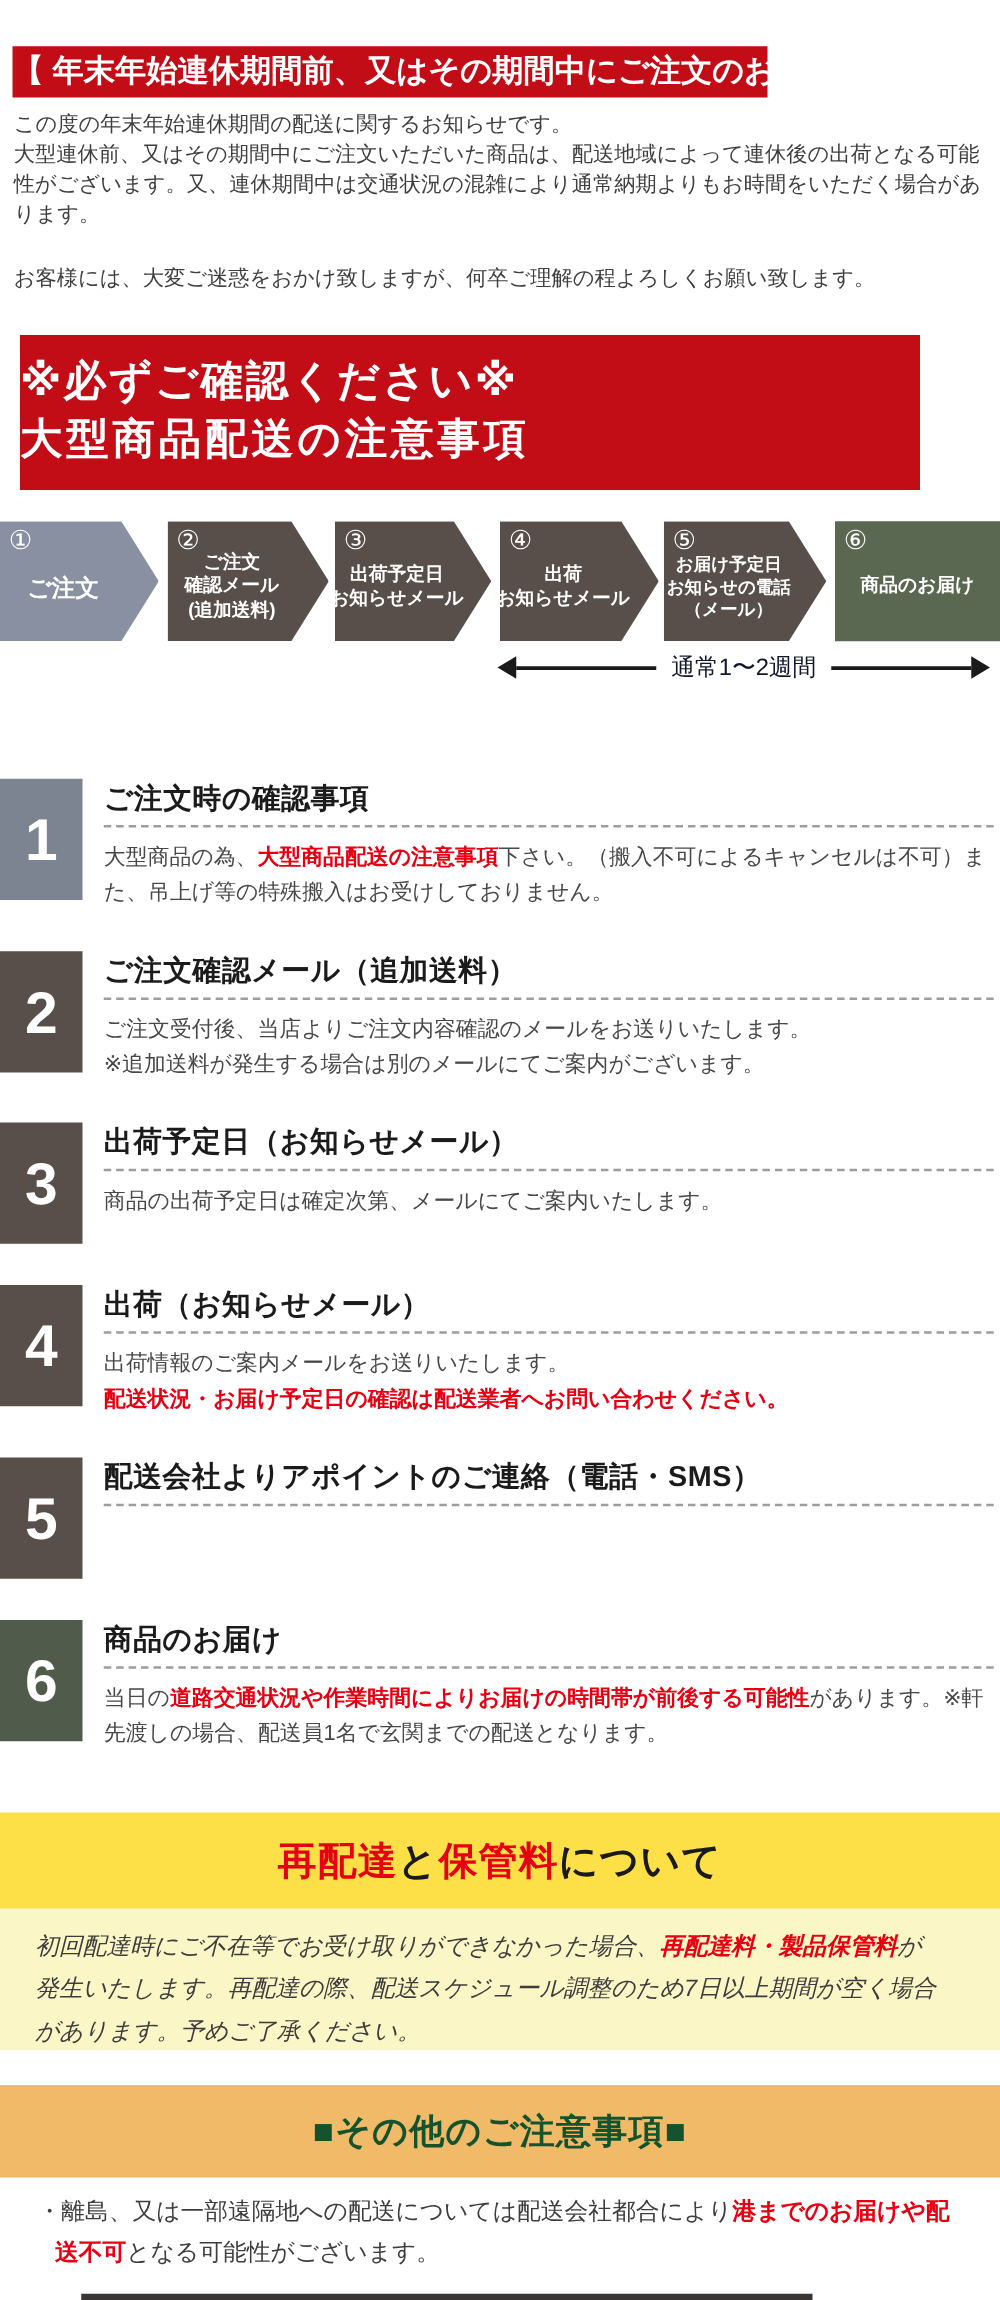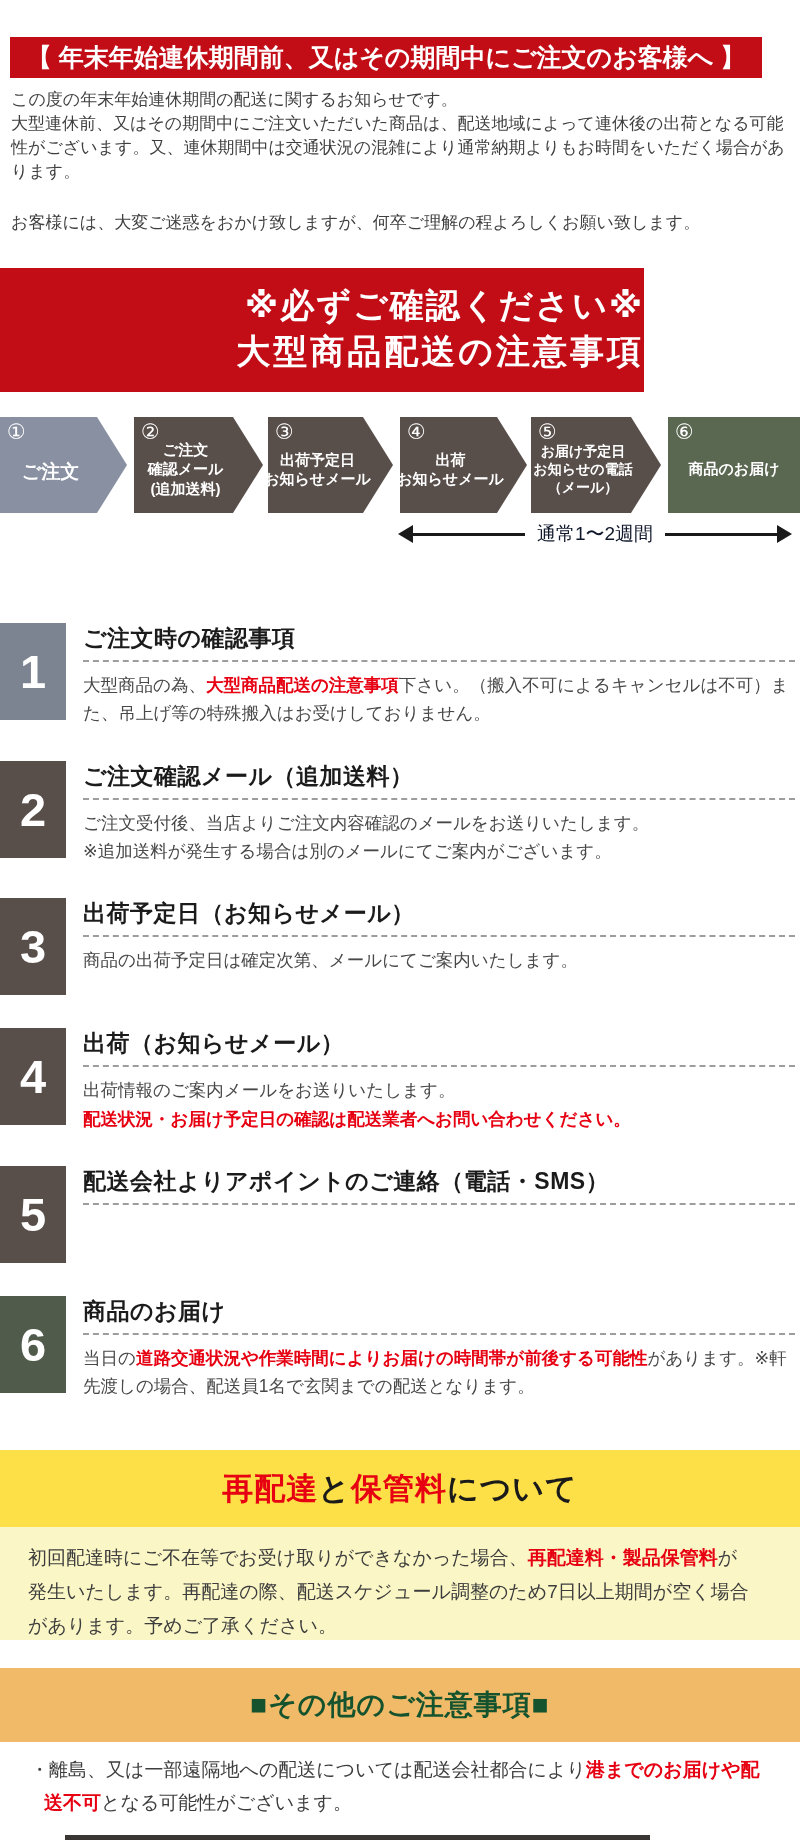--- a/index.html
+++ b/index.html
@@ -4,34 +4,34 @@
 <style>
   html,body{margin:0;padding:0;}
   body{
     width:800px;height:1840px;position:relative;overflow:hidden;
     background:#ffffff;
     font-family:"Liberation Sans","DejaVu Sans",sans-serif;
     -webkit-font-smoothing:antialiased;
   }
   
   .header-banner{
-    position:absolute;top:37px;left:10px;width:752px;height:41px;
+    position:absolute;top:37px;left:10px;width:604px;height:41px;
     background:#c20d17;color:#ffffff;
     font-size:25px;font-weight:bold;line-height:41px;text-align:center;
     letter-spacing:0px;white-space:nowrap;
   }
   
   .intro{position:absolute;top:88px;left:11px;width:778px;color:#3f3f3f;
     font-size:17px;line-height:24px;}
   .intro p{margin:0;}
   .intro .p-last{margin-top:27px;}
   
   .notice-banner{
-    position:absolute;top:268px;left:0;width:644px;height:124px;
-    background:#c20d17;color:#ffffff;text-align:right;
+    position:absolute;top:268px;left:16px;width:720px;height:124px;
+    background:#c20d17;color:#ffffff;text-align:left;
   }
   .notice-banner .l1{margin-top:14px;font-size:34px;font-weight:bold;letter-spacing:2px;line-height:46px;}
   .notice-banner .l2{font-size:34px;font-weight:bold;letter-spacing:3px;line-height:46px;}
   
   .flow{position:absolute;top:417px;left:0;width:800px;height:130px;}
   .step{position:absolute;top:0;height:96px;color:#fff;}
   .step .arrowshape{position:absolute;inset:0;
     clip-path:polygon(0 0,calc(100% - 30px) 0,100% 50%,calc(100% - 30px) 100%,0 100%);}
   .step .circnum{position:absolute;top:3px;left:7px;font-size:21px;color:#fff;z-index:2;}
   .step .lbl{position:absolute;inset:0;display:flex;flex-direction:column;
@@ -65,21 +65,21 @@
     padding-bottom:6px;border-bottom:2px dashed #9d9d9d;letter-spacing:0.5px;}
   .sec-body{margin-top:9px;font-size:17.5px;line-height:1.62;color:#484848;}
   .sec-body p{margin:0;}
   .red{color:#e60012;font-weight:bold;}
   
   .yellow-banner{position:absolute;top:1450px;left:0;width:800px;height:77px;
     background:#fde047;display:flex;align-items:center;justify-content:center;
     font-size:31px;font-weight:bold;color:#1a1a1a;letter-spacing:1px;}
   .yellow-body{position:absolute;top:1527px;left:0;width:800px;height:113px;
     background:#faf6c5;box-sizing:border-box;padding:14px 44px 0 28px;
-    font-size:19px;line-height:34px;color:#3d3d3d;}
+    font-size:19px;line-height:34px;color:#3d3d3d;font-style:italic;}
   .yellow-body p{margin:0;}
   
   .orange-banner{position:absolute;top:1668px;left:0;width:800px;height:74px;
     background:#f1ba68;display:flex;align-items:center;justify-content:center;
     font-size:28px;font-weight:bold;color:#14532d;letter-spacing:1px;}
   .notes-body{position:absolute;top:1753px;left:0;width:800px;box-sizing:border-box;
     padding:0 30px 0 44px;font-size:19px;line-height:33px;color:#3d3d3d;}
   .notes-body p{margin:0;text-indent:-14px;}
   
   .cutoff-bar{position:absolute;top:1835px;left:65px;width:585px;height:5px;background:#3a3634;}

